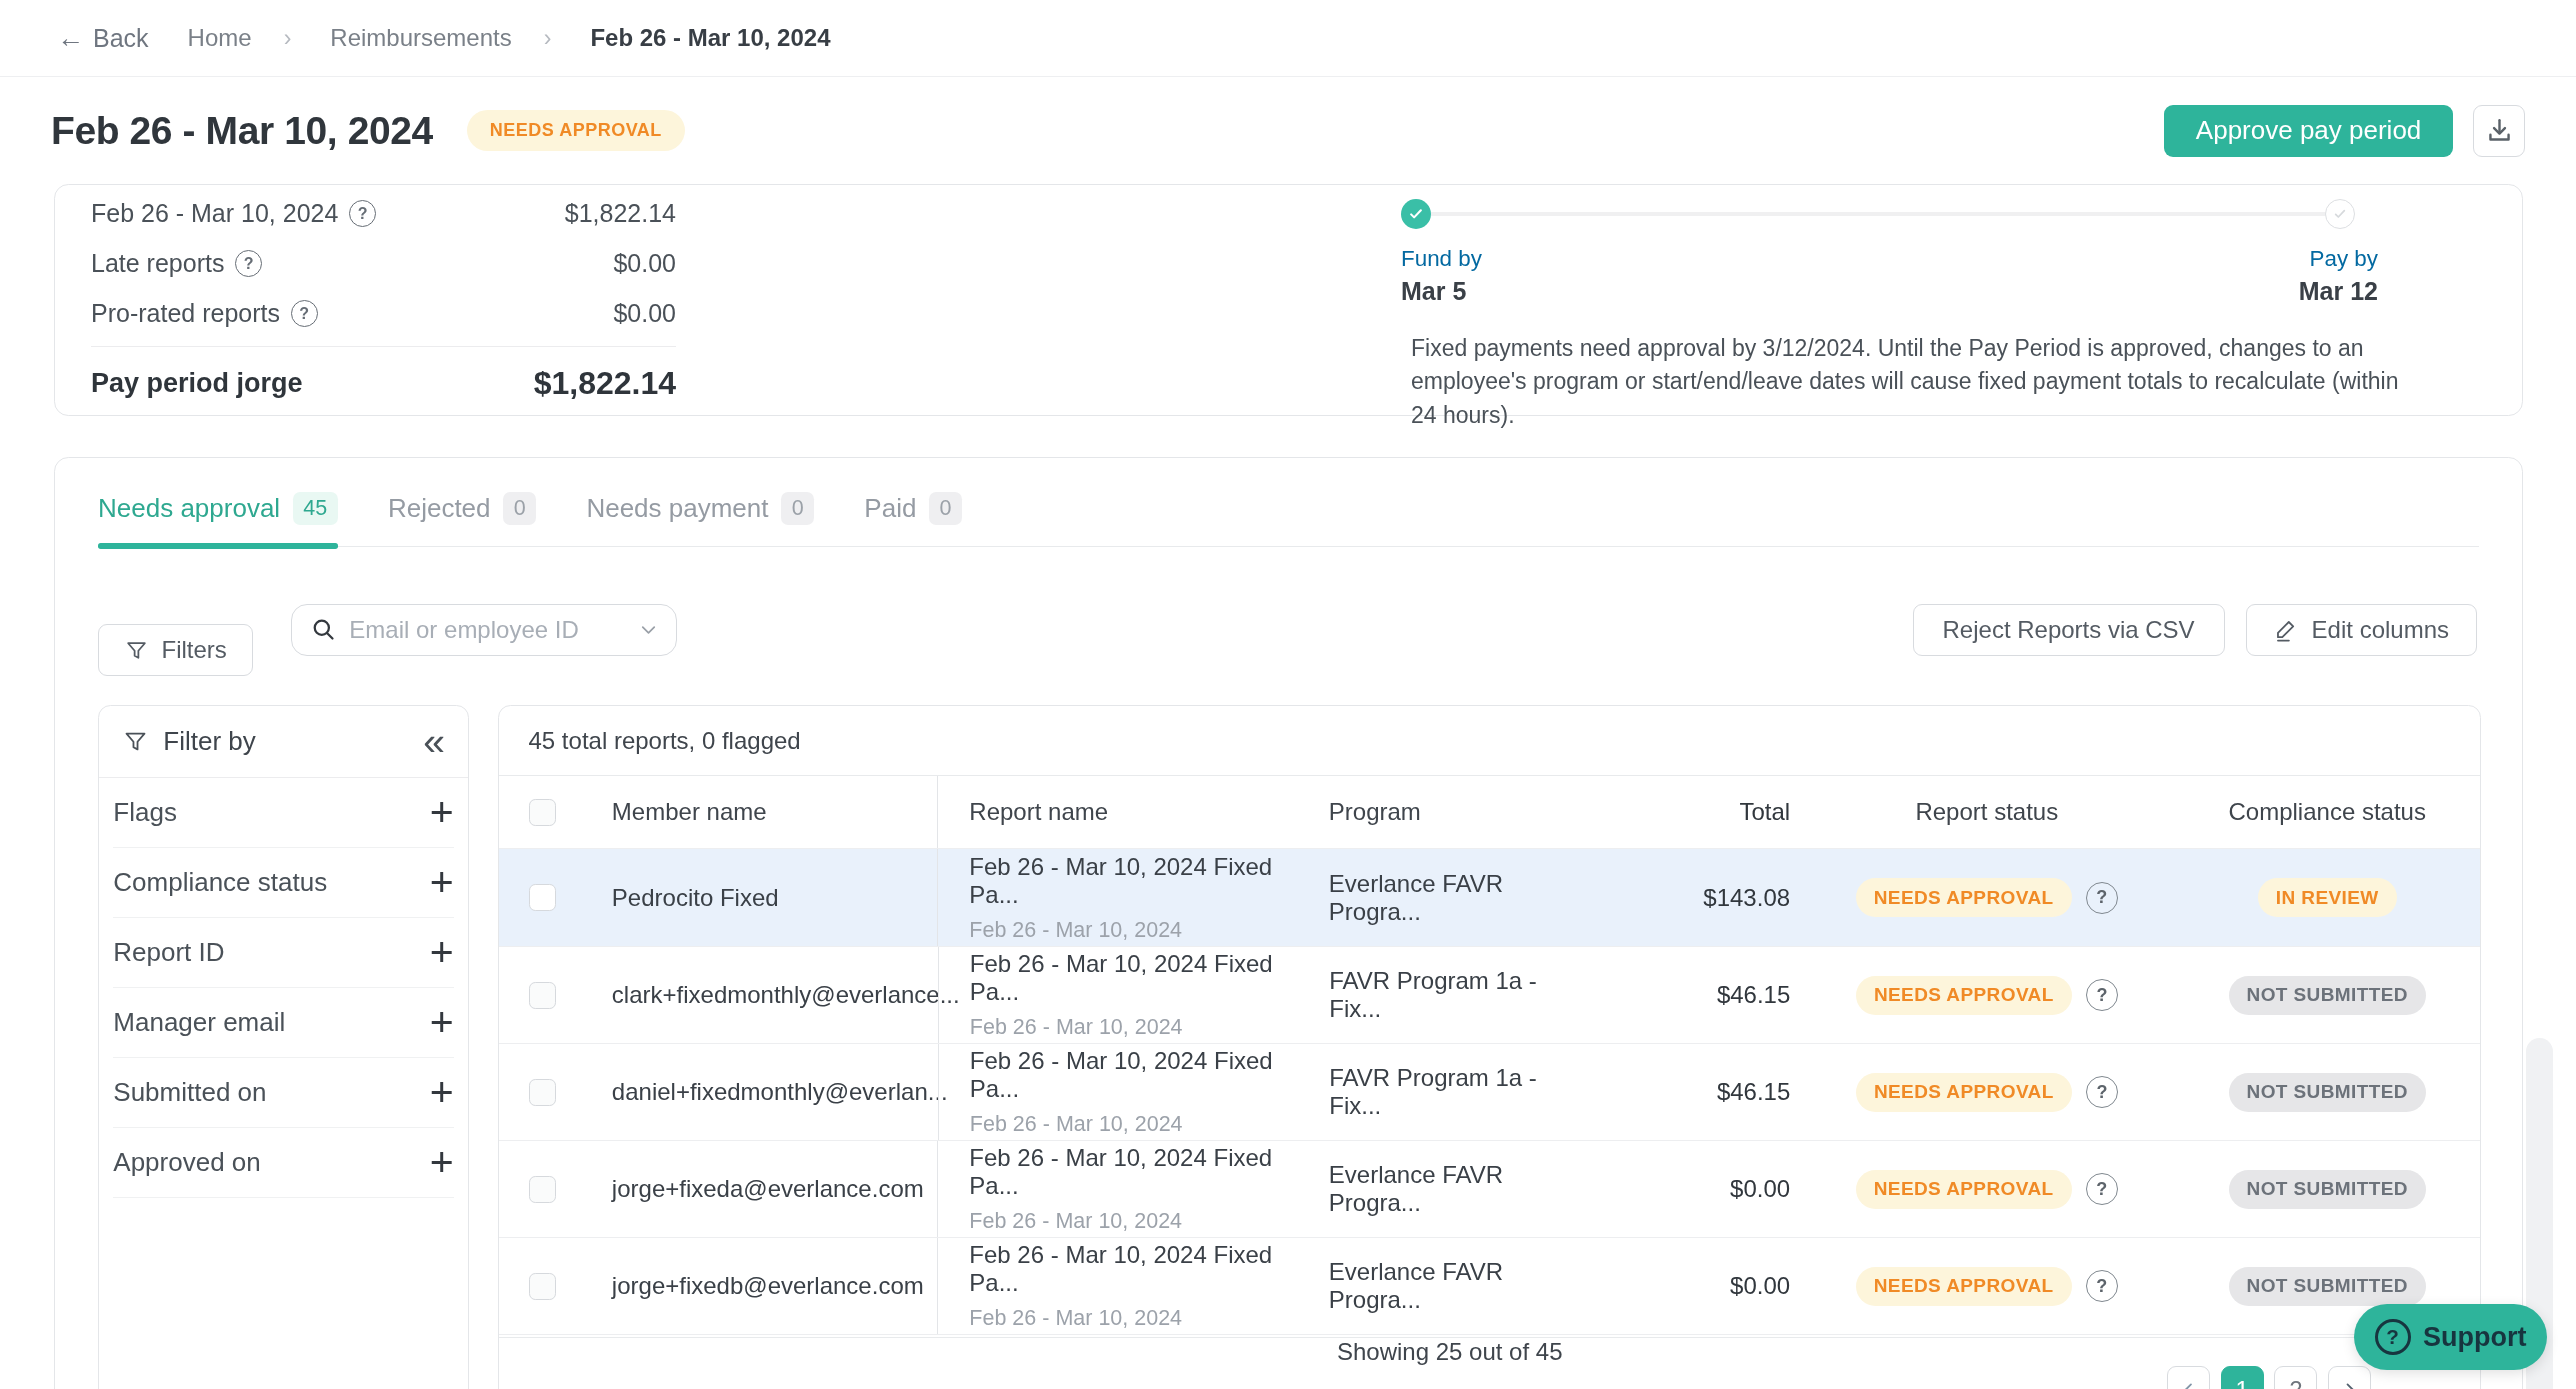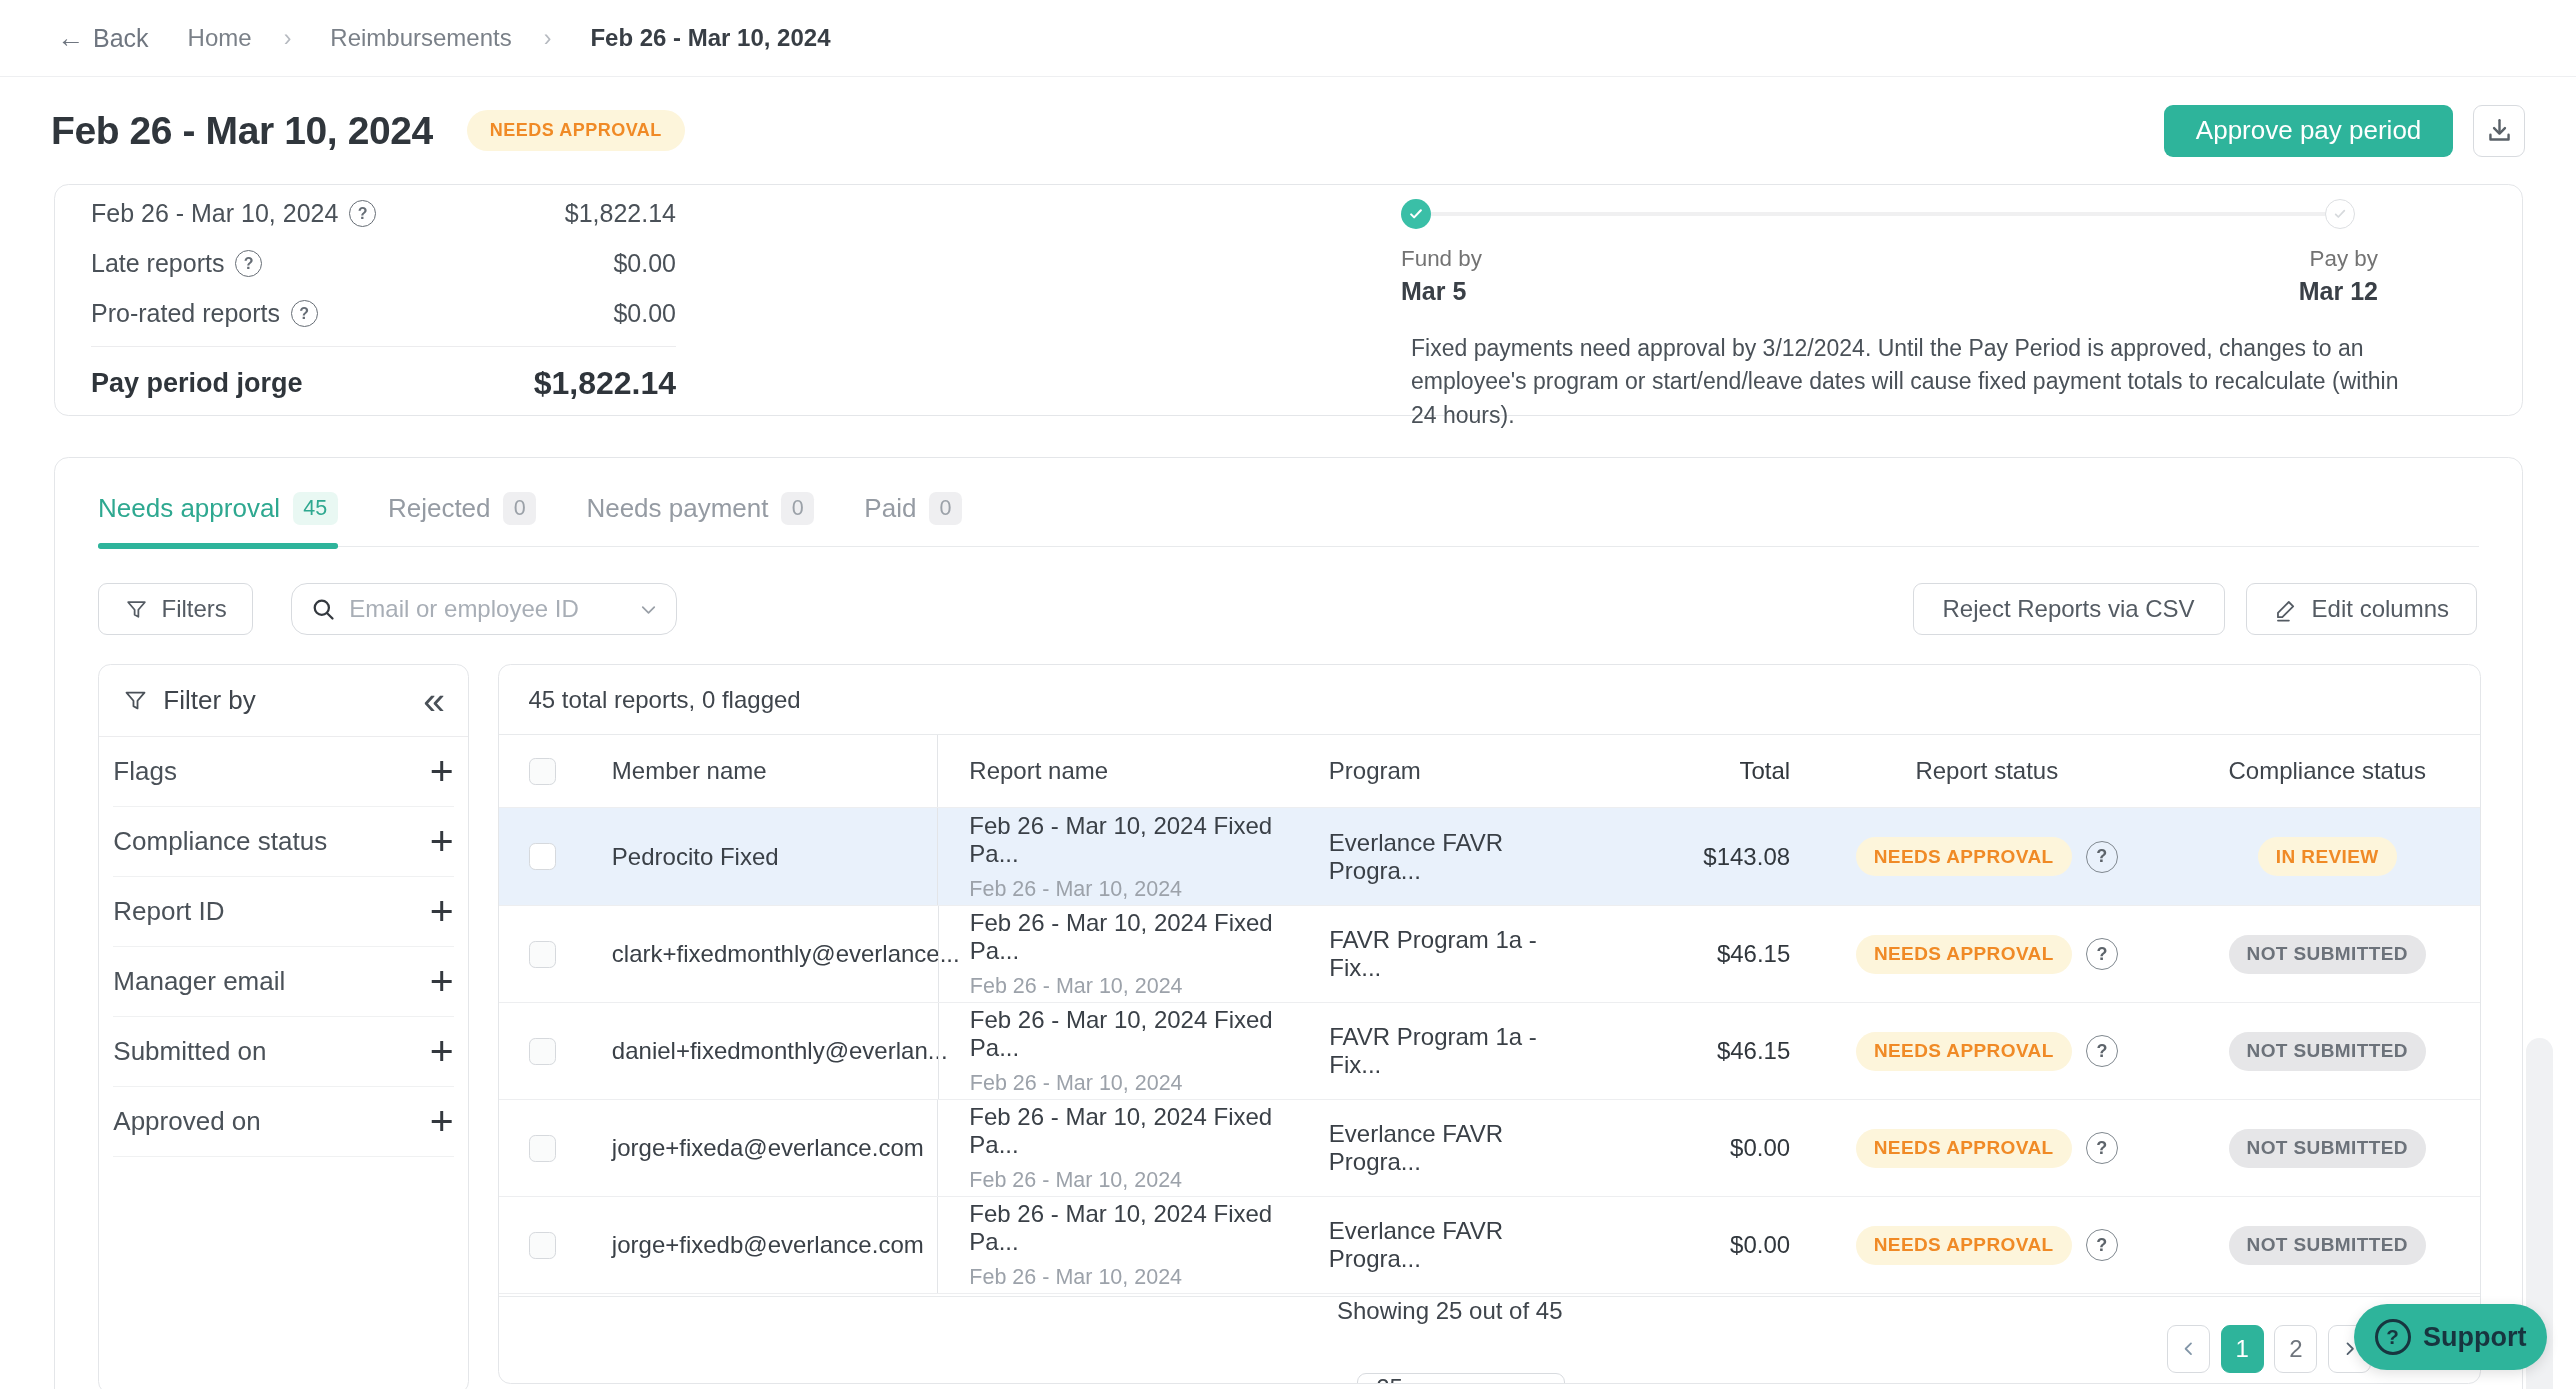--- a/index.html
+++ b/index.html
@@ -44,40 +44,40 @@
              display:inline-flex; align-items:center; justify-content:center;
              font-size:16px; font-weight:700; color:#666d75; flex:0 0 auto; cursor:pointer; }
 
   
   .timeline { position:absolute; left:1346px; top:10.7px; width:977px; height:116px; }
   .tl-line { position:absolute; left:30px; right:36px; top:16px; height:4.5px; background:#f0f0f1; }
   .tl-dot { position:absolute; top:3.6px; width:30px; height:30px; border-radius:50%;
             display:flex; align-items:center; justify-content:center; }
   .tl-dot.done { left:0; background:#3abfa7; }
   .tl-dot.todo { right:23px; background:#fff; border:1.8px solid #dddfe2; color:#d6d9dc; }
-  .tl-label { position:absolute; font-size:22.4px; color:#737373; }
+  .tl-label { position:absolute; font-size:22.4px; color:#0369a1; }
   .tl-date  { position:absolute; font-size:25px; color:#3a4047; font-weight:700; }
   .tl-note { position:absolute; left:1356px; top:147px; width:1002px; font-size:23px;
              line-height:1.45; color:#4a5158; }
 
   
   .main-card { position:absolute; left:54px; top:457px; width:2469px; height:1073px; }
 
   .tabs-row { margin:0 43px; height:89px; display:flex; align-items:flex-end; gap:50px;
               border-bottom:1.8px solid #e8eaec; }
   .tab { position:relative; display:flex; align-items:center; gap:12.5px; padding-bottom:21.5px;
          font-size:26px; color:#959ba3; cursor:pointer; }
   .tab .count { border-radius:7.2px; padding:3.6px 10.7px; font-size:21.5px; background:#efeff1; color:#9ba1a8; }
   .tab.active { color:#2ea890; font-weight:500; }
   .tab.active .count { background:#e9f8f3; color:#2ea890; }
   .tab.active::after { content:""; position:absolute; left:0; right:0; bottom:-2.7px; height:5.4px;
                        border-radius:2.7px; background:#2eb49b; }
 
   .toolbar { margin:36px 45px 0 43px; display:flex; align-items:center; }
-  .btn-filters { height:52px; padding:4px 25px; }
+  .btn-filters { height:52px; padding:4px 25px;margin-top:41px; }
   .search-box { margin-left:38px; width:386px; height:52px; border:1.8px solid #d8dbdf; border-radius:16px;
                 display:flex; align-items:center; padding:0 16px 0 18px; gap:12.5px; }
   .search-box input { border:none; outline:none; flex:1; font-size:24px; color:#3a4047; min-width:0;
                       font-family:"Liberation Sans", sans-serif; }
   .search-box input::placeholder { color:#a8aeb6; }
   .toolbar-right { margin-left:auto; display:flex; align-items:center; gap:21.5px; }
   .btn-reject { height:52px; padding:0 29px; }
   .btn-editcols { height:52px; padding:0 27px; }
 
   .content-row { margin:29px 0 0 43px; display:flex; align-items:flex-start; gap:29px; }

